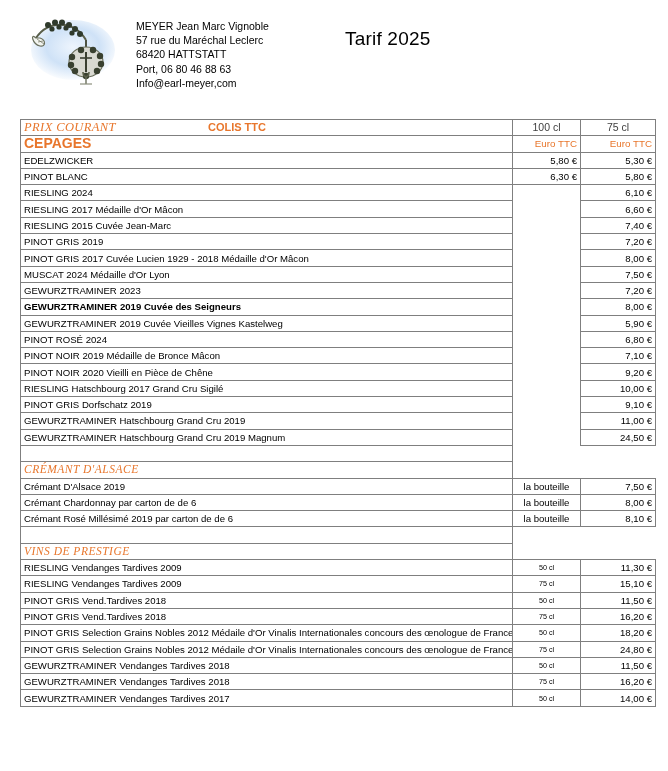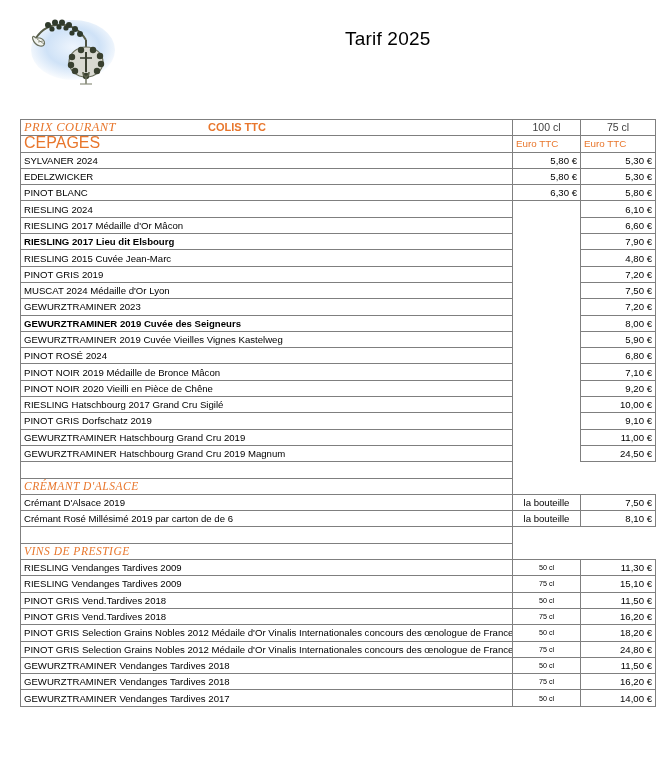--- a/index.html
+++ b/index.html
@@ -113,28 +113,28 @@
     font-weight: bold;
     font-size: 11px;
     padding-left: 92px;
   }
   .hdr-cell {
     text-align: center;
     font-size: 10.5px;
     color: #404040;
   }
   .sub-hdr {
-    text-align: left;
+    text-align: right;
     color: #E8762C;
     font-size: 9.8px;
   }
   .cepages {
     color: #E8762C;
-    font-weight: normal;
-    font-size: 16px;
+    font-weight: bold;
+    font-size: 14px;
     margin-top: 48px;
   }
   .section-title {
     color: #E8762C;
     font-family: "Liberation Serif", serif;
     font-style: italic;
     font-size: 11.5px;
     letter-spacing: .5px;
     margin-top: 24px;
   }
@@ -189,20 +189,27 @@
         <circle cx="55" cy="36" r="3.2"></circle>
       </g>
       <path d="M60 38 L60 58" stroke="#3a3f30" stroke-width="2"></path>
       <path d="M54 44 L66 44" stroke="#3a3f30" stroke-width="1.6"></path>
       <path d="M57 58 C 57 64, 63 64, 63 58" fill="none" stroke="#5a5f4a" stroke-width="1.6"></path>
       <path d="M60 63 L60 70" stroke="#6a6f5c" stroke-width="1.4"></path>
       <path d="M54 70 L66 70" stroke="#8b8f7c" stroke-width="1.2"></path>
     </svg>
   </div>
 
+  <div class="company-block">
+    <div>MEYER Jean Marc Vignoble</div>
+    <div>57 rue du Maréchal Leclerc</div>
+    <div>68420 HATTSTATT</div>
+    <div>Port, 06 80 46 88 63</div>
+    <div>Info@earl-meyer,com</div>
+  </div>
 
   <div class="doc-title">Tarif 2025</div>
 </div>
 
 <div class="sheet">
   <table class="tarif">
     <colgroup>
       <col class="c-name">
         <col class="c-v100">
         <col class="c-v75">
@@ -212,58 +219,53 @@
           <td class="bdr c-item"><span class="prix-courant">PRIX COURANT</span><span class="colis">COLIS TTC</span></td>
           <td class="bdr hdr-cell">100 cl</td>
           <td class="bdr hdr-cell">75 cl</td>
         </tr>
         <tr class="section-row">
           <td class="bdr"><span class="cepages">CEPAGES</span></td>
           <td class="bdr sub-hdr">Euro TTC</td>
           <td class="bdr sub-hdr">Euro TTC</td>
         </tr>
         <tr>
-          <td class="bdr c-item">SYLVANER 2024</td>
-          <td class="bdr c-price">5,80 €</td>
-          <td class="bdr c-price">5,30 €</td>
-        </tr>
-        <tr>
           <td class="bdr c-item">EDELZWICKER</td>
           <td class="bdr c-price">5,80 €</td>
           <td class="bdr c-price">5,30 €</td>
         </tr>
         <tr>
           <td class="bdr c-item">PINOT BLANC</td>
           <td class="bdr c-price">6,30 €</td>
           <td class="bdr c-price">5,80 €</td>
         </tr>
         <tr>
           <td class="bdr c-item">RIESLING 2024</td>
           <td class="noborder"></td>
           <td class="bdr c-price">6,10 €</td>
         </tr>
         <tr>
           <td class="bdr c-item">RIESLING 2017 Médaille d'Or Mâcon</td>
           <td class="noborder"></td>
           <td class="bdr c-price">6,60 €</td>
         </tr>
         <tr>
-          <td class="bdr c-item bold">RIESLING 2017 Lieu dit Elsbourg</td>
-          <td class="noborder"></td>
-          <td class="bdr c-price">7,90 €</td>
-        </tr>
-        <tr>
           <td class="bdr c-item">RIESLING 2015 Cuvée Jean-Marc</td>
           <td class="noborder"></td>
-          <td class="bdr c-price">4,80 €</td>
+          <td class="bdr c-price">7,40 €</td>
         </tr>
         <tr>
           <td class="bdr c-item">PINOT GRIS 2019</td>
           <td class="noborder"></td>
           <td class="bdr c-price">7,20 €</td>
+        </tr>
+        <tr>
+          <td class="bdr c-item">PINOT GRIS 2017 Cuvée Lucien 1929 - 2018 Médaille d'Or Mâcon</td>
+          <td class="noborder"></td>
+          <td class="bdr c-price">8,00 €</td>
         </tr>
         <tr>
           <td class="bdr c-item">MUSCAT 2024 Médaille d'Or Lyon</td>
           <td class="noborder"></td>
           <td class="bdr c-price">7,50 €</td>
         </tr>
         <tr>
           <td class="bdr c-item">GEWURZTRAMINER 2023</td>
           <td class="noborder"></td>
           <td class="bdr c-price">7,20 €</td>
@@ -322,20 +324,25 @@
           <td class="bdr"><span class="section-title">CRÉMANT D'ALSACE</span></td>
           <td class="noborder"></td>
           <td class="noborder"></td>
         </tr>
         <tr>
           <td class="bdr c-item">Crémant D'Alsace 2019</td>
           <td class="bdr c-size">la bouteille</td>
           <td class="bdr c-price">7,50 €</td>
         </tr>
         <tr>
+          <td class="bdr c-item">Crémant Chardonnay par carton de de 6</td>
+          <td class="bdr c-size">la bouteille</td>
+          <td class="bdr c-price">8,00 €</td>
+        </tr>
+        <tr>
           <td class="bdr c-item">Crémant Rosé Millésimé 2019 par carton de de 6</td>
           <td class="bdr c-size">la bouteille</td>
           <td class="bdr c-price">8,10 €</td>
         </tr>
         <tr class="spacer-row">
           <td class="bdr"></td>
           <td class="noborder"></td>
           <td class="noborder"></td>
         </tr>
         <tr class="section-row">

